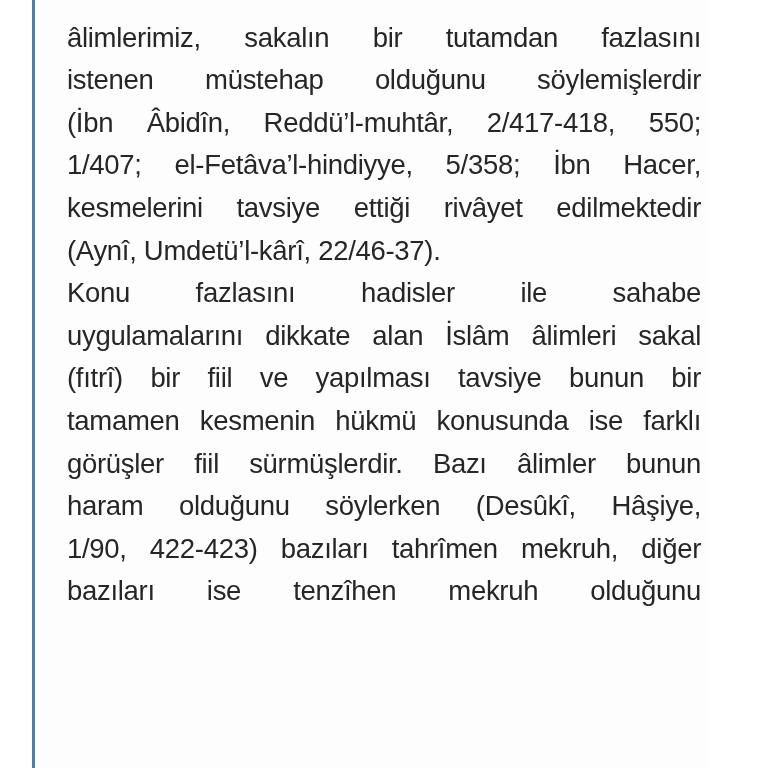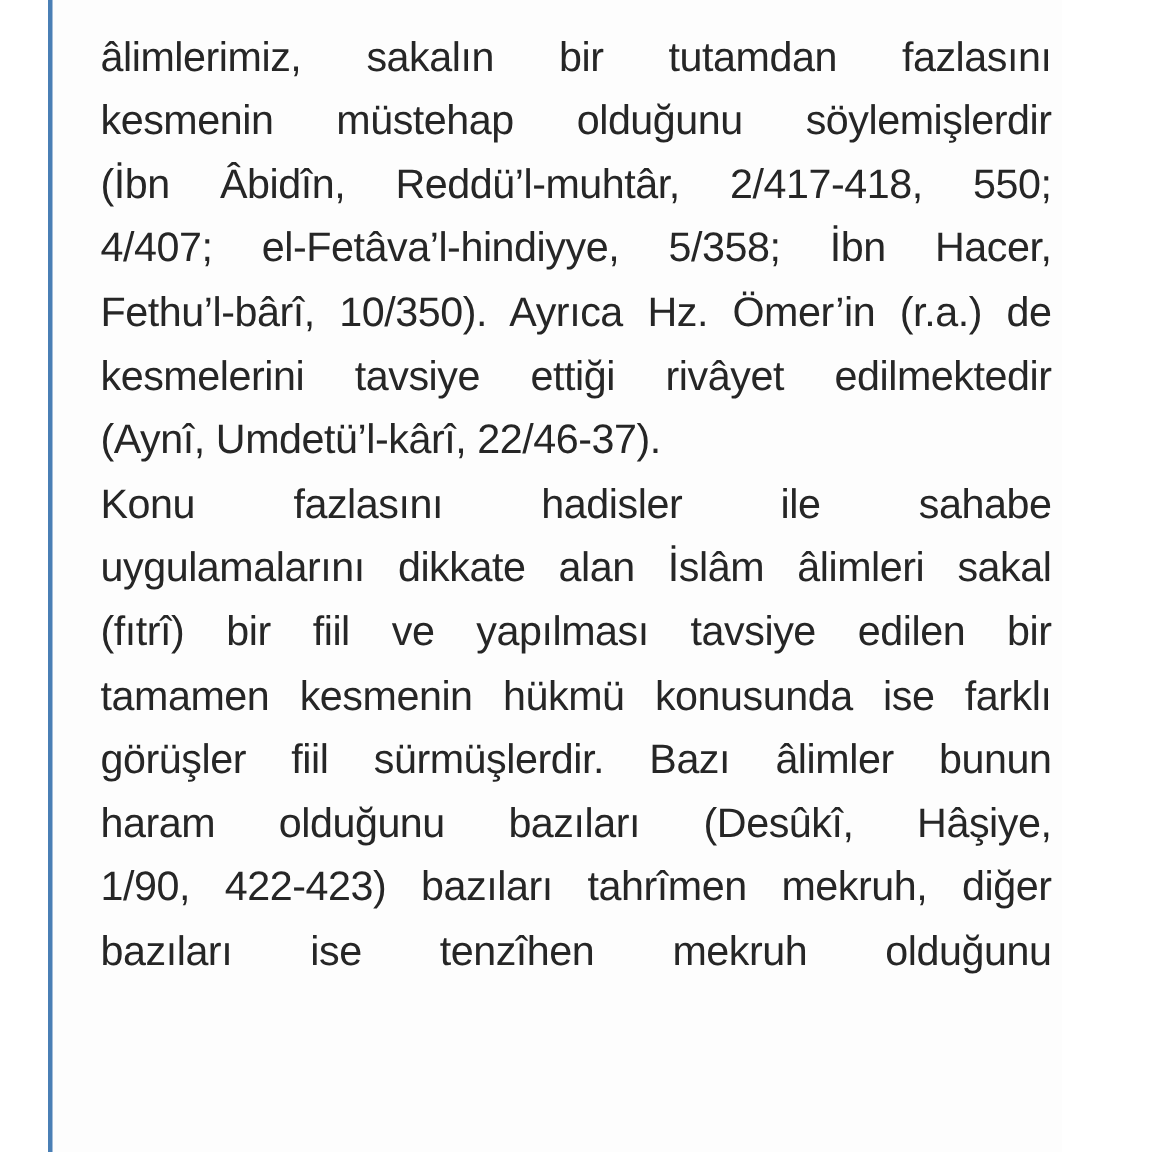--- a/index.html
+++ b/index.html
@@ -50,28 +50,27 @@
   }
 </style>
 </head>
 <body>
 
 <div class="page">
   <div class="frame"></div>
   <div class="content">
     <span class="line" style="visibility:hidden">ğ</span>
     <span class="line">âlimlerimiz, sakalın bir tutamdan fazlasını</span>
-    <span class="line">kesmenin müstehap olduğunu söylemişlerdir</span>
+    <span class="line">istenen müstehap olduğunu söylemişlerdir</span>
     <span class="line">(İbn Âbidîn, Reddü’l-muhtâr, 2/417-418, 550;</span>
-    <span class="line">4/407; el-Fetâva’l-hindiyye, 5/358; İbn Hacer,</span>
-    <span class="line">Fethu’l-bârî, 10/350). Ayrıca Hz. Ömer’in (r.a.) de</span>
+    <span class="line">1/407; el-Fetâva’l-hindiyye, 5/358; İbn Hacer,</span>
     <span class="line">kesmelerini tavsiye ettiği rivâyet edilmektedir</span>
     <span class="line last">(Aynî, Umdetü’l-kârî, 22/46-37).</span>
     <span class="line">Konu fazlasını hadisler ile sahabe</span>
     <span class="line">uygulamalarını dikkate alan İslâm âlimleri sakal</span>
-    <span class="line">(fıtrî) bir fiil ve yapılması tavsiye edilen bir</span>
+    <span class="line">(fıtrî) bir fiil ve yapılması tavsiye bunun bir</span>
     <span class="line">tamamen kesmenin hükmü konusunda ise farklı</span>
     <span class="line">görüşler fiil sürmüşlerdir. Bazı âlimler bunun</span>
-    <span class="line">haram olduğunu bazıları (Desûkî, Hâşiye,</span>
+    <span class="line">haram olduğunu söylerken (Desûkî, Hâşiye,</span>
     <span class="line">1/90, 422-423) bazıları tahrîmen mekruh, diğer</span>
     <span class="line">bazıları ise tenzîhen mekruh olduğunu</span>
   </div>
 </div>
 
 </body></html>

